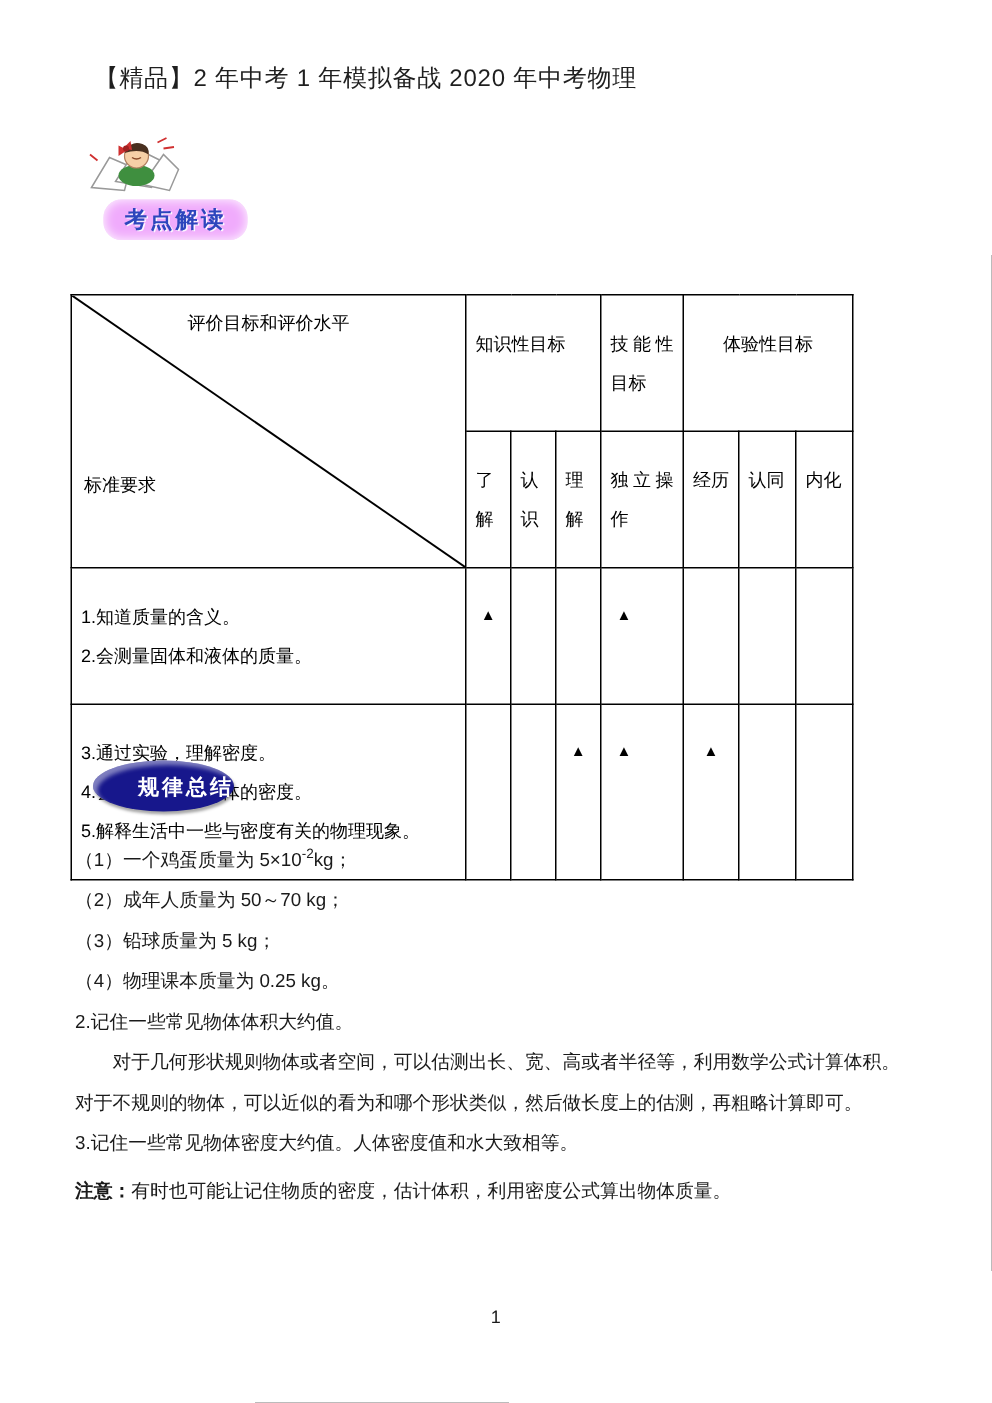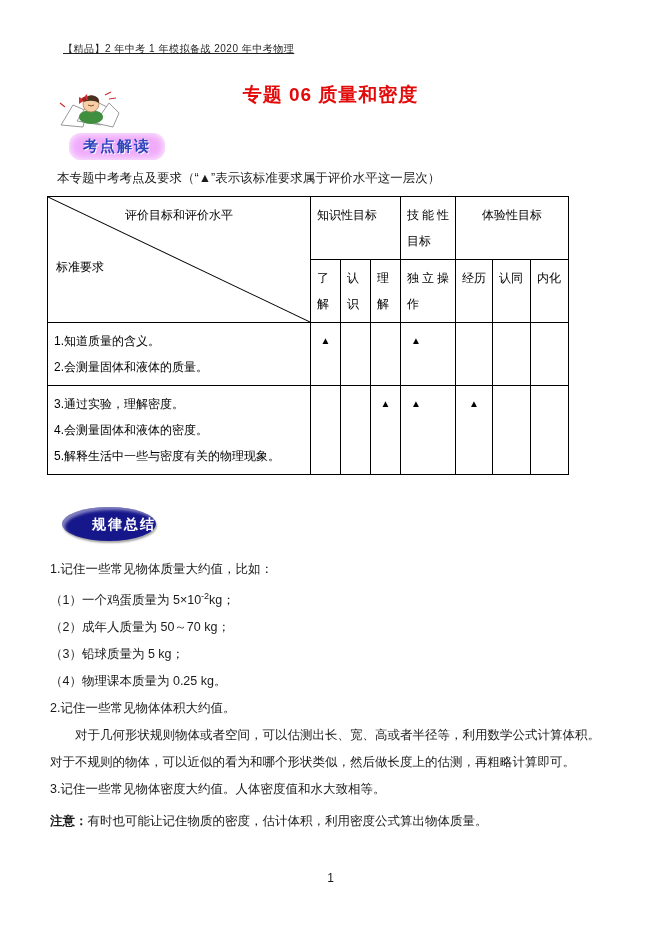--- a/index.html
+++ b/index.html
@@ -6,21 +6,21 @@
   .page{
     position:relative;
     width:661px;height:935px;
     background:#ffffff;
     font-family:"Liberation Sans","DejaVu Sans",sans-serif;
     color:#1a1a1a;
     overflow:hidden;
   }
   .doc-header{
     position:absolute;top:42px;left:63px;
-    font-size:10px;color:#1f1f1f;letter-spacing:.5px;text-decoration:underline;
+    font-size:16px;color:#1f1f1f;letter-spacing:.5px;
   }
   .doc-title{
     position:absolute;top:82px;left:0;width:100%;
     text-align:center;font-size:19px;font-weight:bold;
     color:#e30a0a;margin:0;letter-spacing:1px;
   }
   
   .badge-block{position:absolute;width:140px;height:58px;}
   .badge-block .mascot{position:absolute;top:-26px;left:0;}
   .badge-pill{
@@ -47,21 +47,21 @@
   }
   
   table.criteria{
     position:absolute;top:196px;left:47px;
     border-collapse:collapse;table-layout:fixed;
     font-size:12px;color:#000;
   }
   table.criteria td{
     border:1px solid #000;
     vertical-align:top;
-    padding:5px 6px;
+    padding:19px 6px;
     line-height:26px;
     overflow:hidden;
   }
   td.corner{position:relative;padding:0;}
   .corner svg{position:absolute;top:0;left:0;width:100%;height:100%;}
   .corner .c-top{position:absolute;top:5px;left:0;width:100%;text-align:center;}
   .corner .c-bottom{position:absolute;bottom:42px;left:8px;}
   td.group{line-height:25px;padding-top:5px;text-align:left;padding-left:9px;
            text-align:justify;padding-right:9px;}
   td.group.center{text-align:center;padding-left:4px;padding-right:4px;}
@@ -84,40 +84,38 @@
     position:absolute;bottom:50px;left:0;width:100%;
     text-align:center;font-size:12px;
   }
 </style>
 </head>
 <body>
 
 <div class="page">
 
   <div class="doc-header">【精品】2 年中考 1 年模拟备战 2020 年中考物理</div>
-  <h1 class="doc-title">专题 06 质量和密度</h1>
 
   <div class="badge-block kaodian">
     <svg class="mascot" width="66" height="46" viewBox="0 0 66 46">
       <polygon points="4,38 16,18 30,24 26,40" fill="#ffffff" stroke="#999" stroke-width="1"></polygon>
       <polygon points="20,34 34,12 50,20 44,38" fill="#ffffff" stroke="#999" stroke-width="1"></polygon>
       <polygon points="38,36 52,16 62,26 56,40" fill="#ffffff" stroke="#999" stroke-width="1"></polygon>
       <ellipse cx="34" cy="30" rx="12" ry="7" fill="#3f8f3f"></ellipse>
       <circle cx="34" cy="17" r="8" fill="#f6cfa6" stroke="#b08060" stroke-width="0.8"></circle>
       <path d="M26,15 Q30,6 38,9 Q43,11 42,16 Q36,12 26,15 Z" fill="#4a3020"></path>
       <polygon points="22,10 28,13 22,17" fill="#d03030"></polygon>
       <polygon points="30,7 25,12 31,13" fill="#d03030"></polygon>
       <circle cx="27" cy="12" r="2" fill="#a02020"></circle>
       <path d="M48,8 l6,-3 M52,12 l7,-1 M8,20 l-5,-4" stroke="#d03030" stroke-width="1.2" fill="none"></path>
       <path d="M31,18 q3,2 6,0" stroke="#8a4a2a" stroke-width="1" fill="none"></path>
     </svg>
     <div class="badge-pill">考点解读</div>
   </div>
 
-  <p class="intro">本专题中考考点及要求（“▲”表示该标准要求属于评价水平这一层次）</p>
 
   <table class="criteria">
     <colgroup>
       <col style="width:263px">
         <col style="width:30px">
         <col style="width:30px">
         <col style="width:30px">
       <col style="width:55px">
         <col style="width:37px">
         <col style="width:38px">
@@ -172,21 +170,20 @@
       <td class="mark-cell"></td>
       <td class="mark-cell"></td>
     </tr>
   </tbody>
     </table>
 
 
   <div class="ellipse-badge">规律总结</div>
 
   <div class="content">
-    <p>1.记住一些常见物体质量大约值，比如：</p>
     <p><span>（1）一个鸡蛋质量为 5×10</span><sup>-2</sup><span>kg；</span></p>
     <p>（2）成年人质量为 50～70 kg；</p>
     <p>（3）铅球质量为 5 kg；</p>
     <p>（4）物理课本质量为 0.25 kg。</p>
     <p>2.记住一些常见物体体积大约值。</p>
     <p class="indent">对于几何形状规则物体或者空间，可以估测出长、宽、高或者半径等，利用数学公式计算体积。对于不规则的物体，可以近似的看为和哪个形状类似，然后做长度上的估测，再粗略计算即可。</p>
     <p>3.记住一些常见物体密度大约值。人体密度值和水大致相等。</p>
     <p class="note"><span class="bold">注意：</span><span>有时也可能让记住物质的密度，估计体积，利用密度公式算出物体质量。</span></p>
   </div>
 

